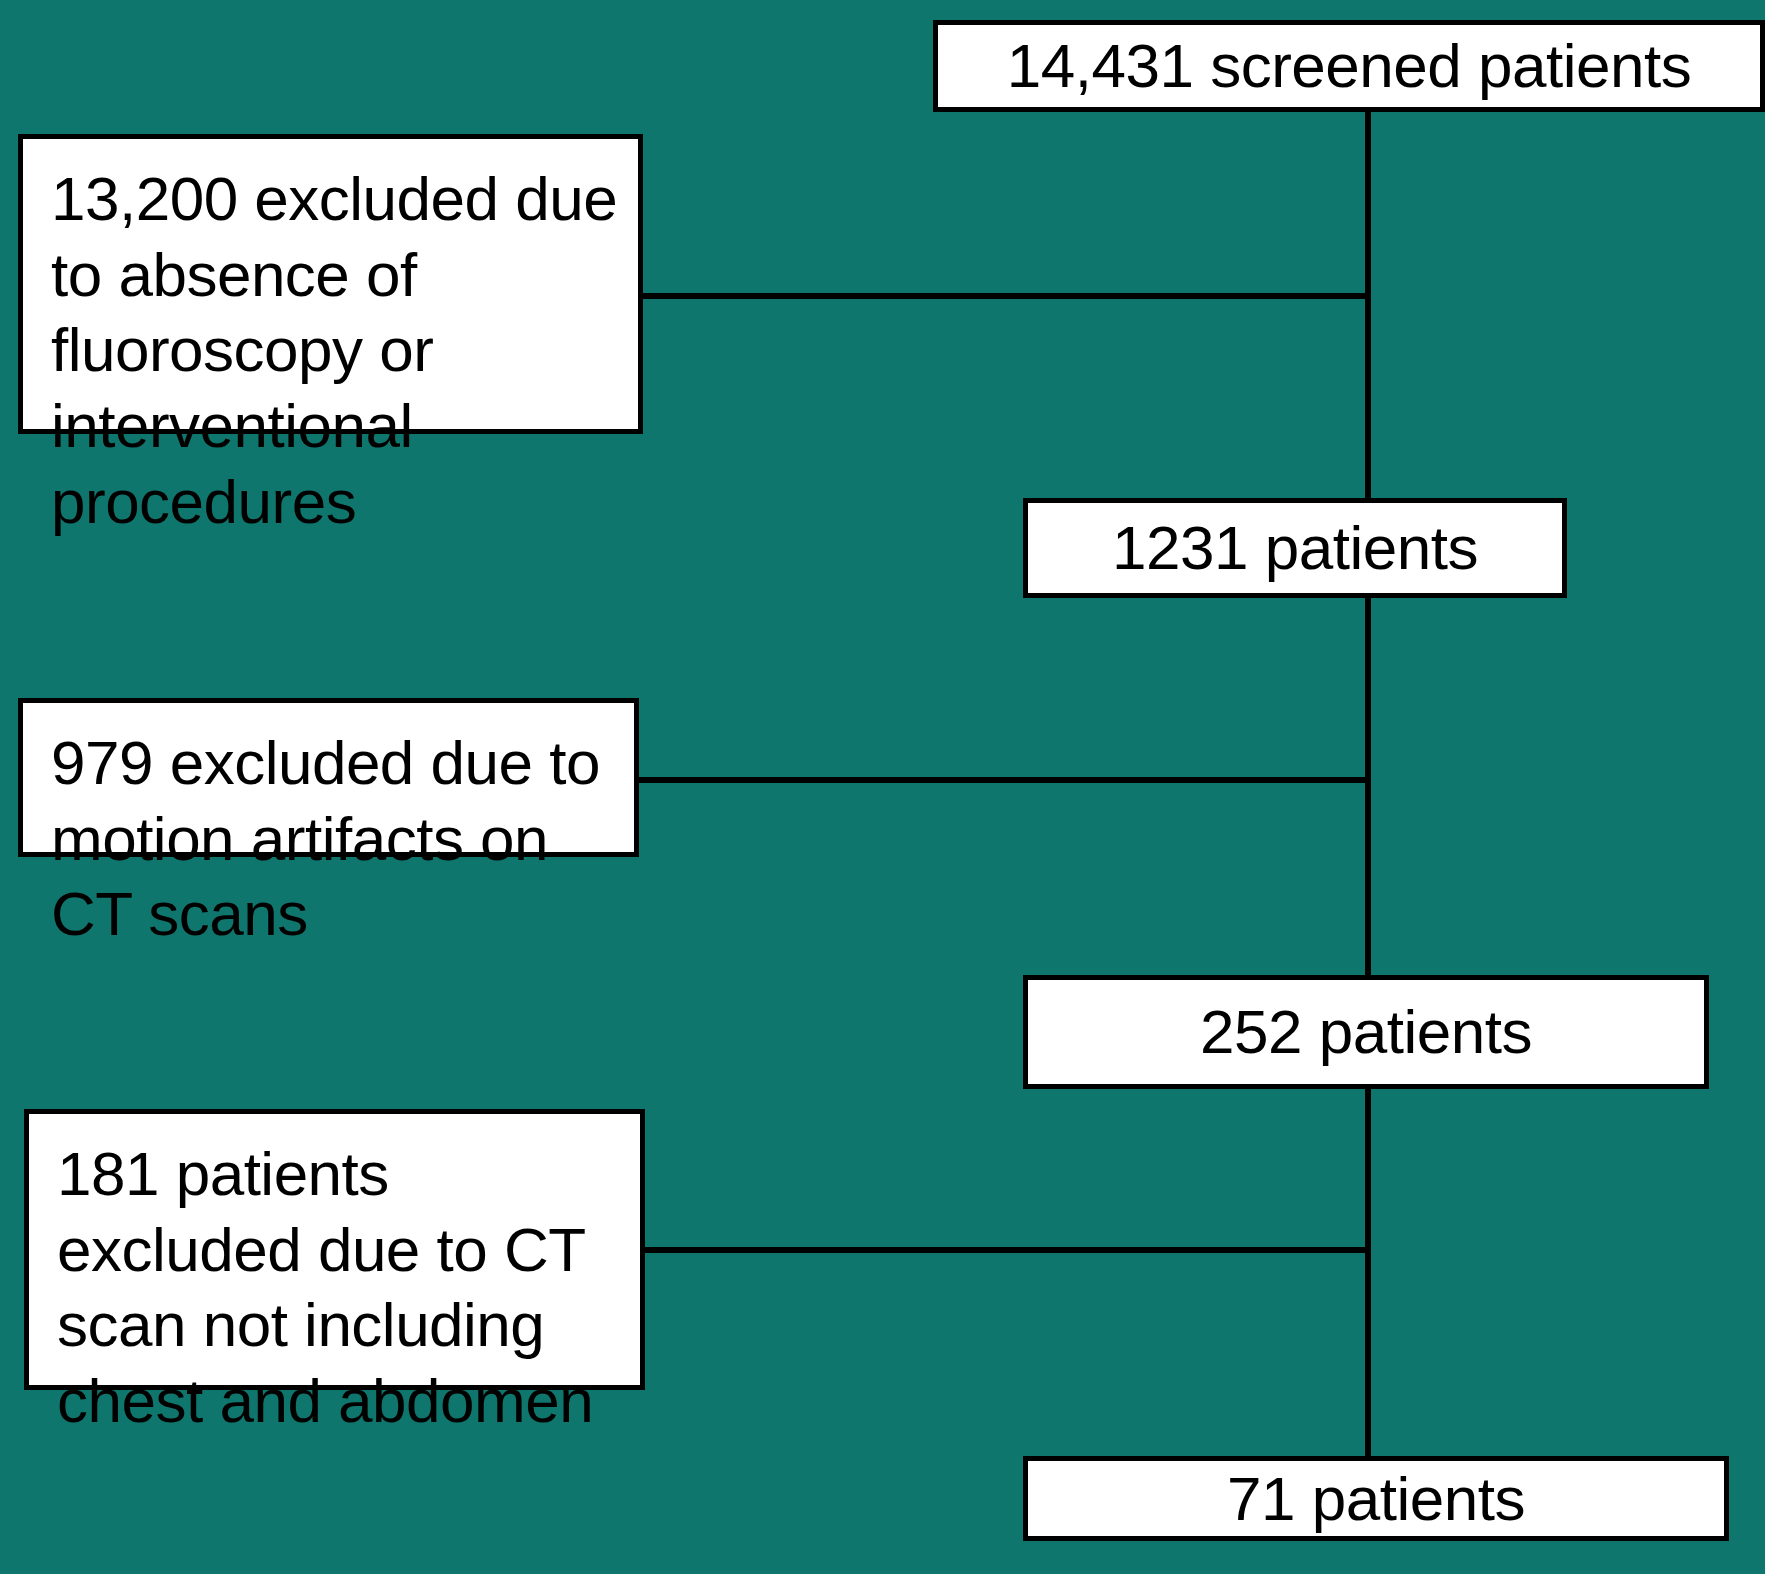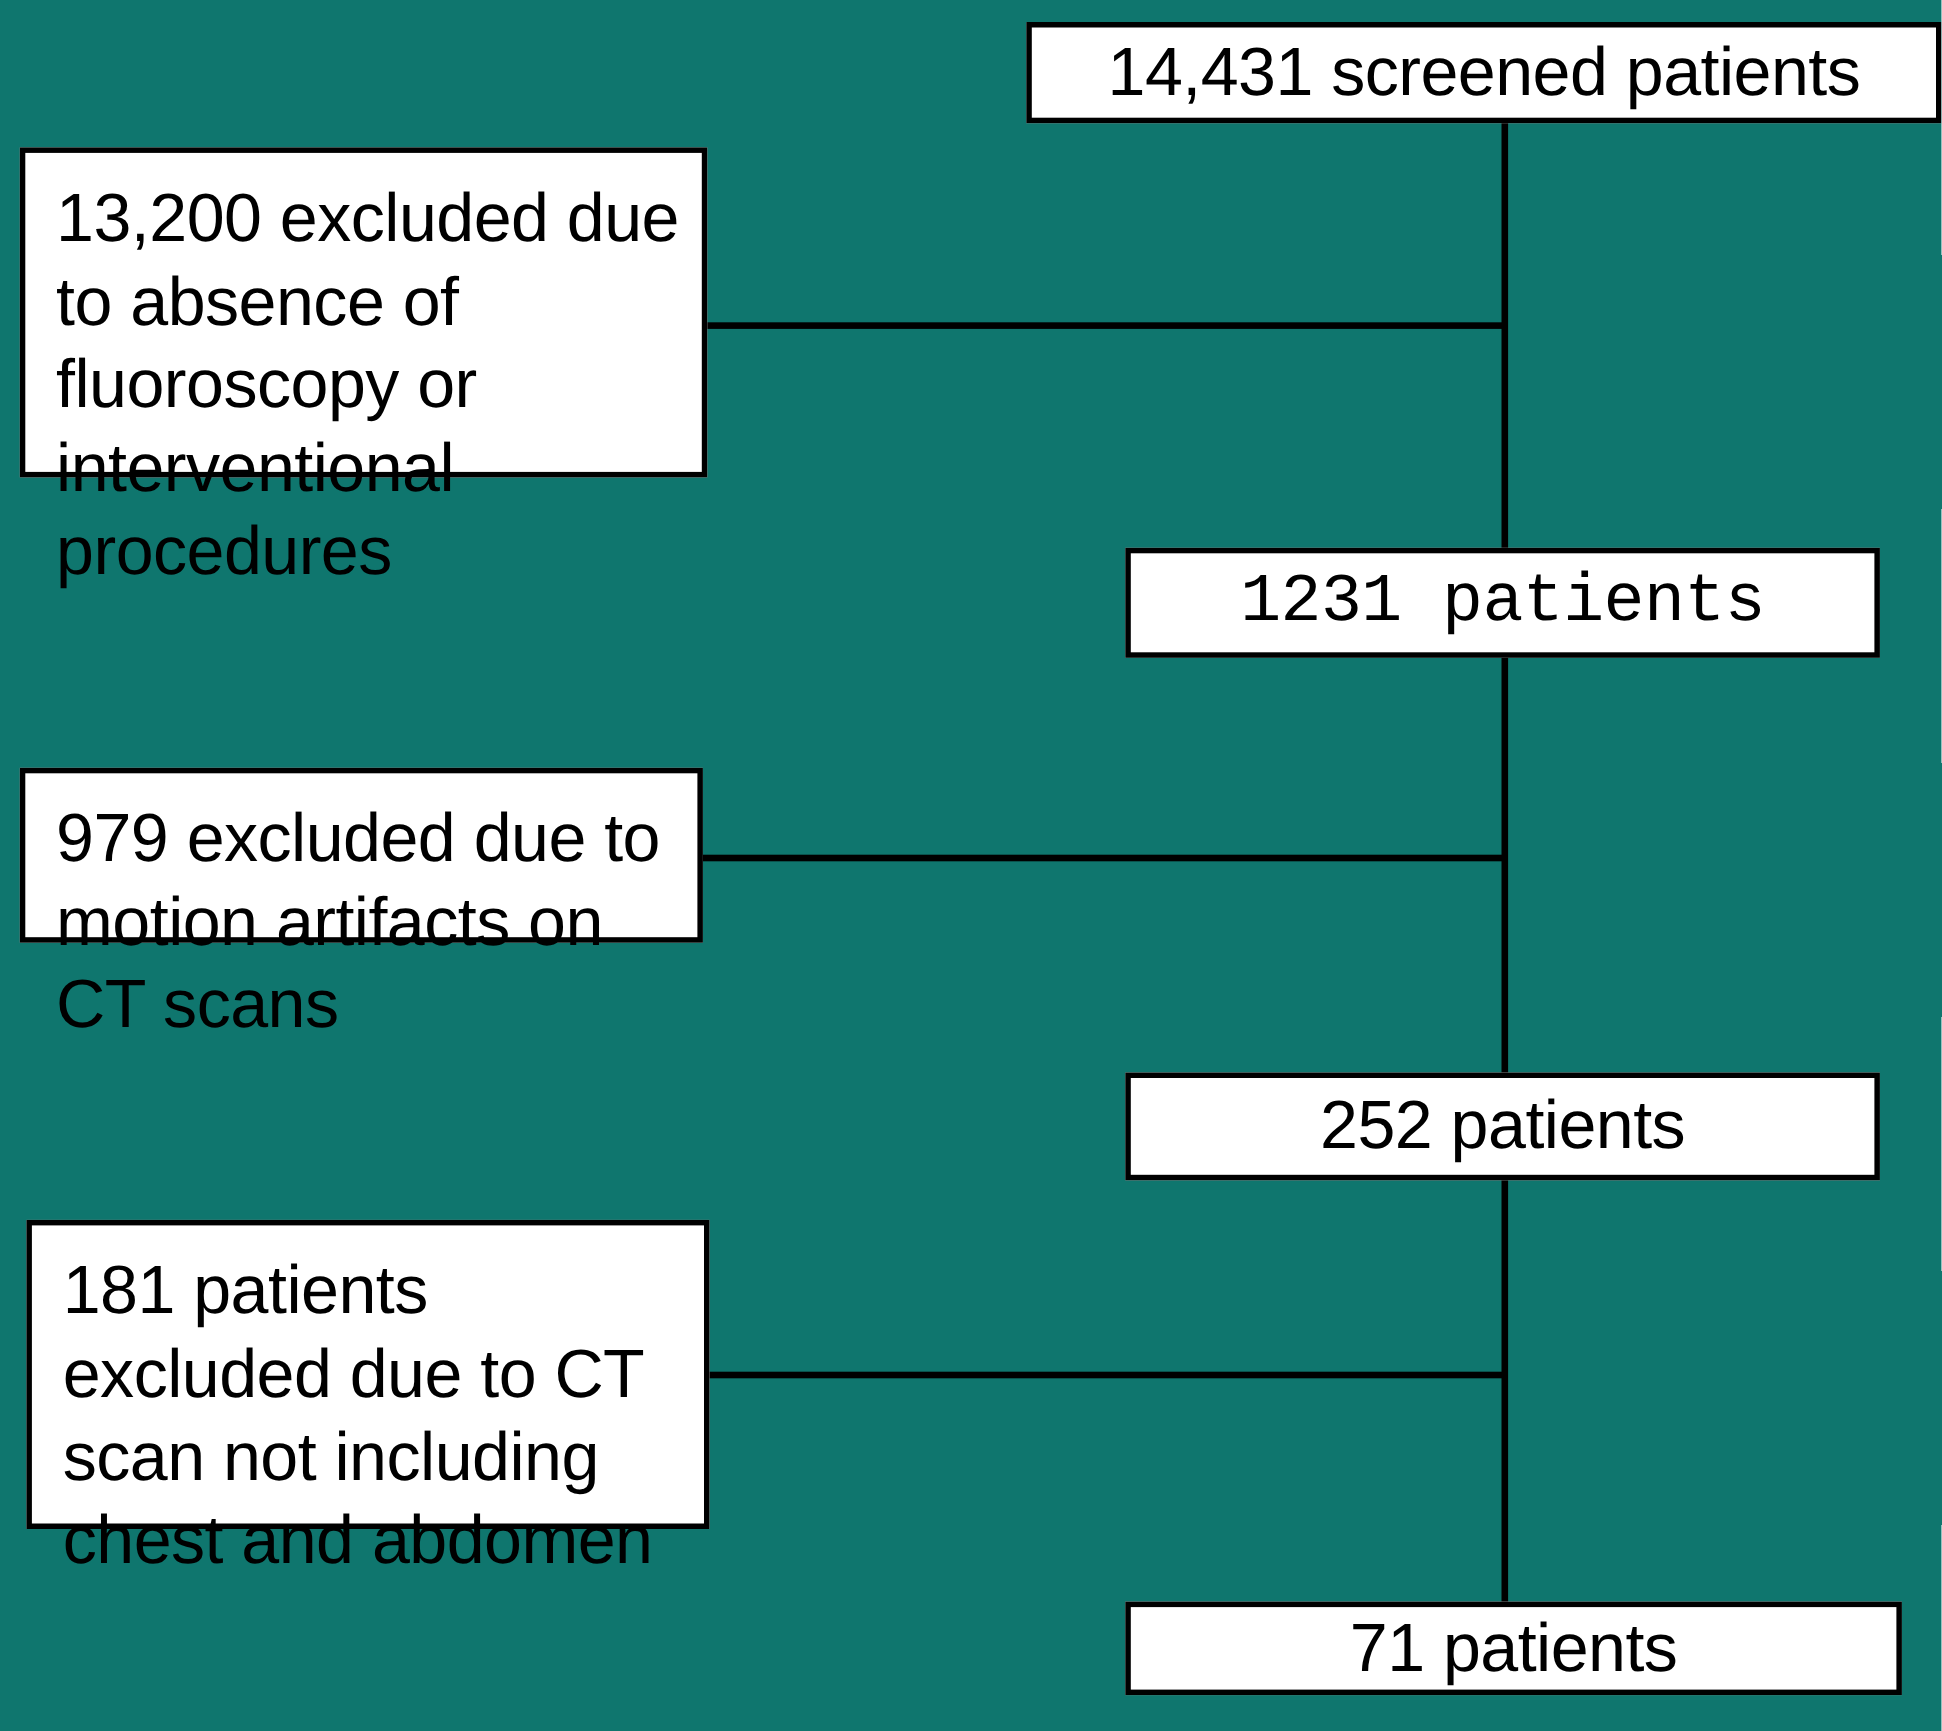--- a/index.html
+++ b/index.html
@@ -62,25 +62,25 @@
   <div class="connector v" style="left:1365px; top:595px; height:387px;"></div>
   <div class="connector h" style="left:636px; top:777px; width:732px;"></div>
 
   <div class="connector v" style="left:1365px; top:1070px; height:388px;"></div>
   <div class="connector h" style="left:636px; top:1247px; width:732px;"></div>
 
   <div class="node-box count-box" style="left:933px; top:20px; width:832px; height:92px;">
     <span class="node-text">14,431 screened patients</span>
   </div>
 
-  <div class="node-box count-box" style="left:1023px; top:498px; width:686px; height:100px;font-family:Liberation Mono, monospace;">
+  <div class="node-box count-box" style="left:1023px; top:498px; width:544px; height:100px;">
     <span class="node-text">1231 patients</span>
   </div>
 
-  <div class="node-box count-box" style="left:1023px; top:975px; width:686px; height:98px;">
+  <div class="node-box count-box" style="left:1023px; top:975px; width:686px; height:114px;">
     <span class="node-text">252 patients</span>
   </div>
 
   <div class="node-box count-box" style="left:1023px; top:1456px; width:706px; height:85px;">
     <span class="node-text">71 patients</span>
   </div>
 
   <div class="node-box exclusion-box" style="left:18px; top:114px; width:625px; height:300px;">
     <span class="node-text">13,200 excluded due to absence of fluoroscopy or interventional procedures</span>
   </div>

